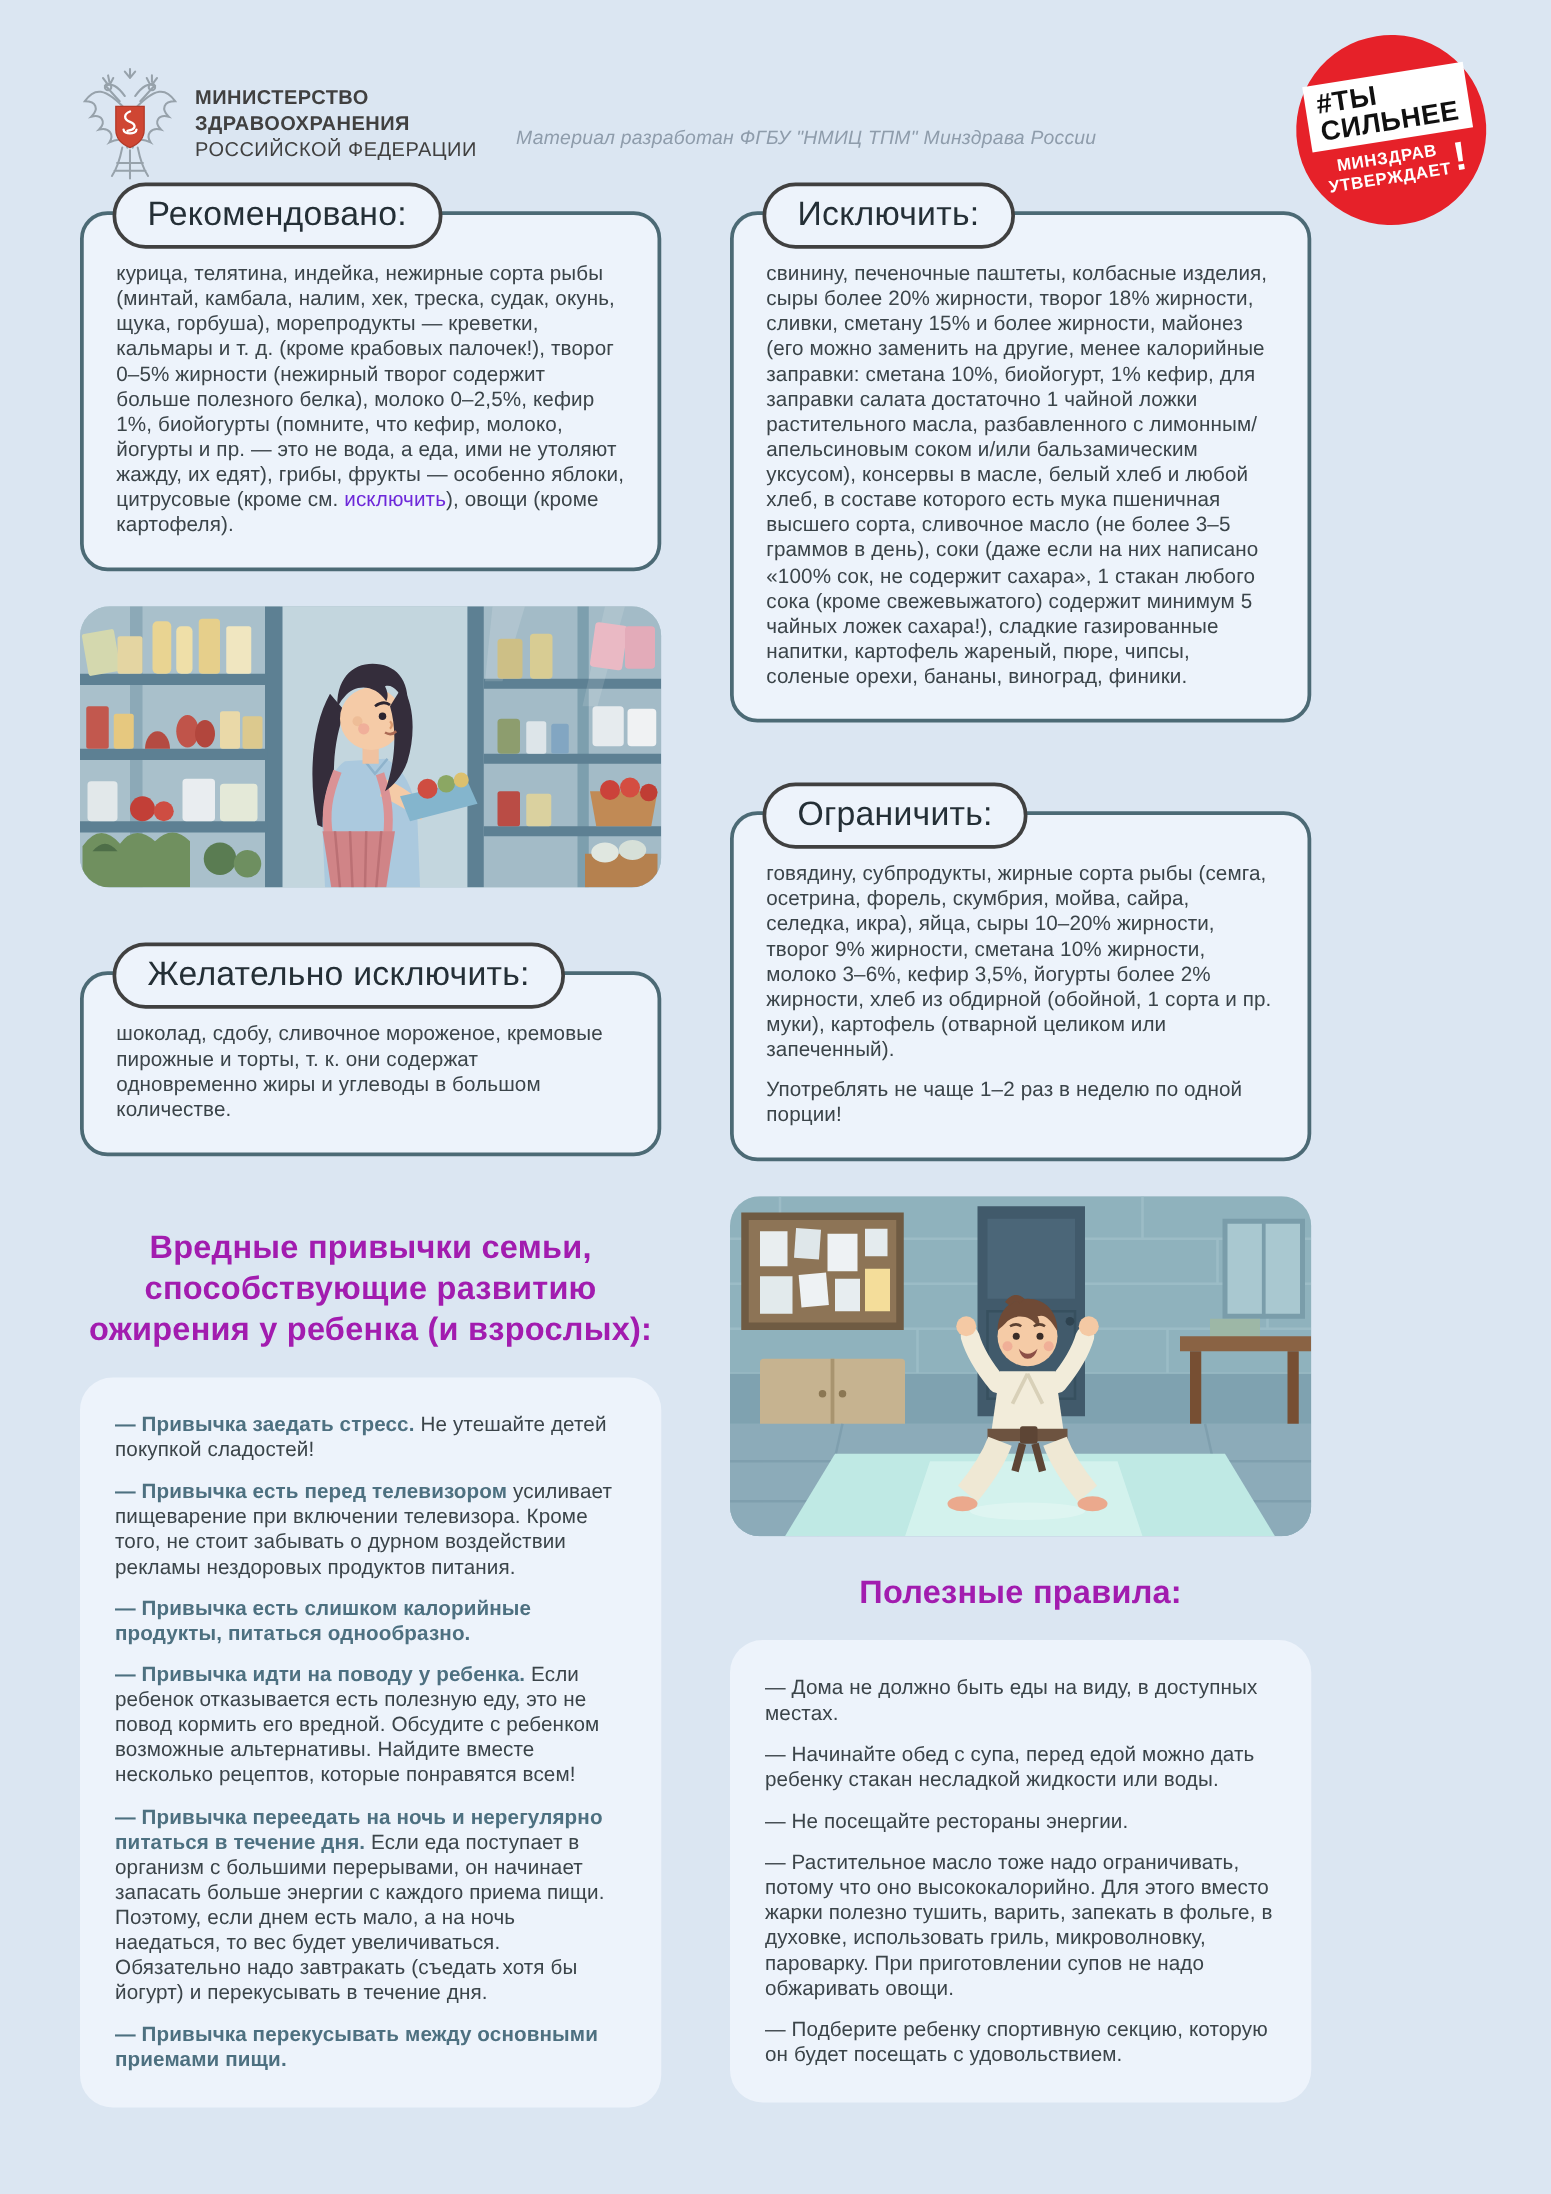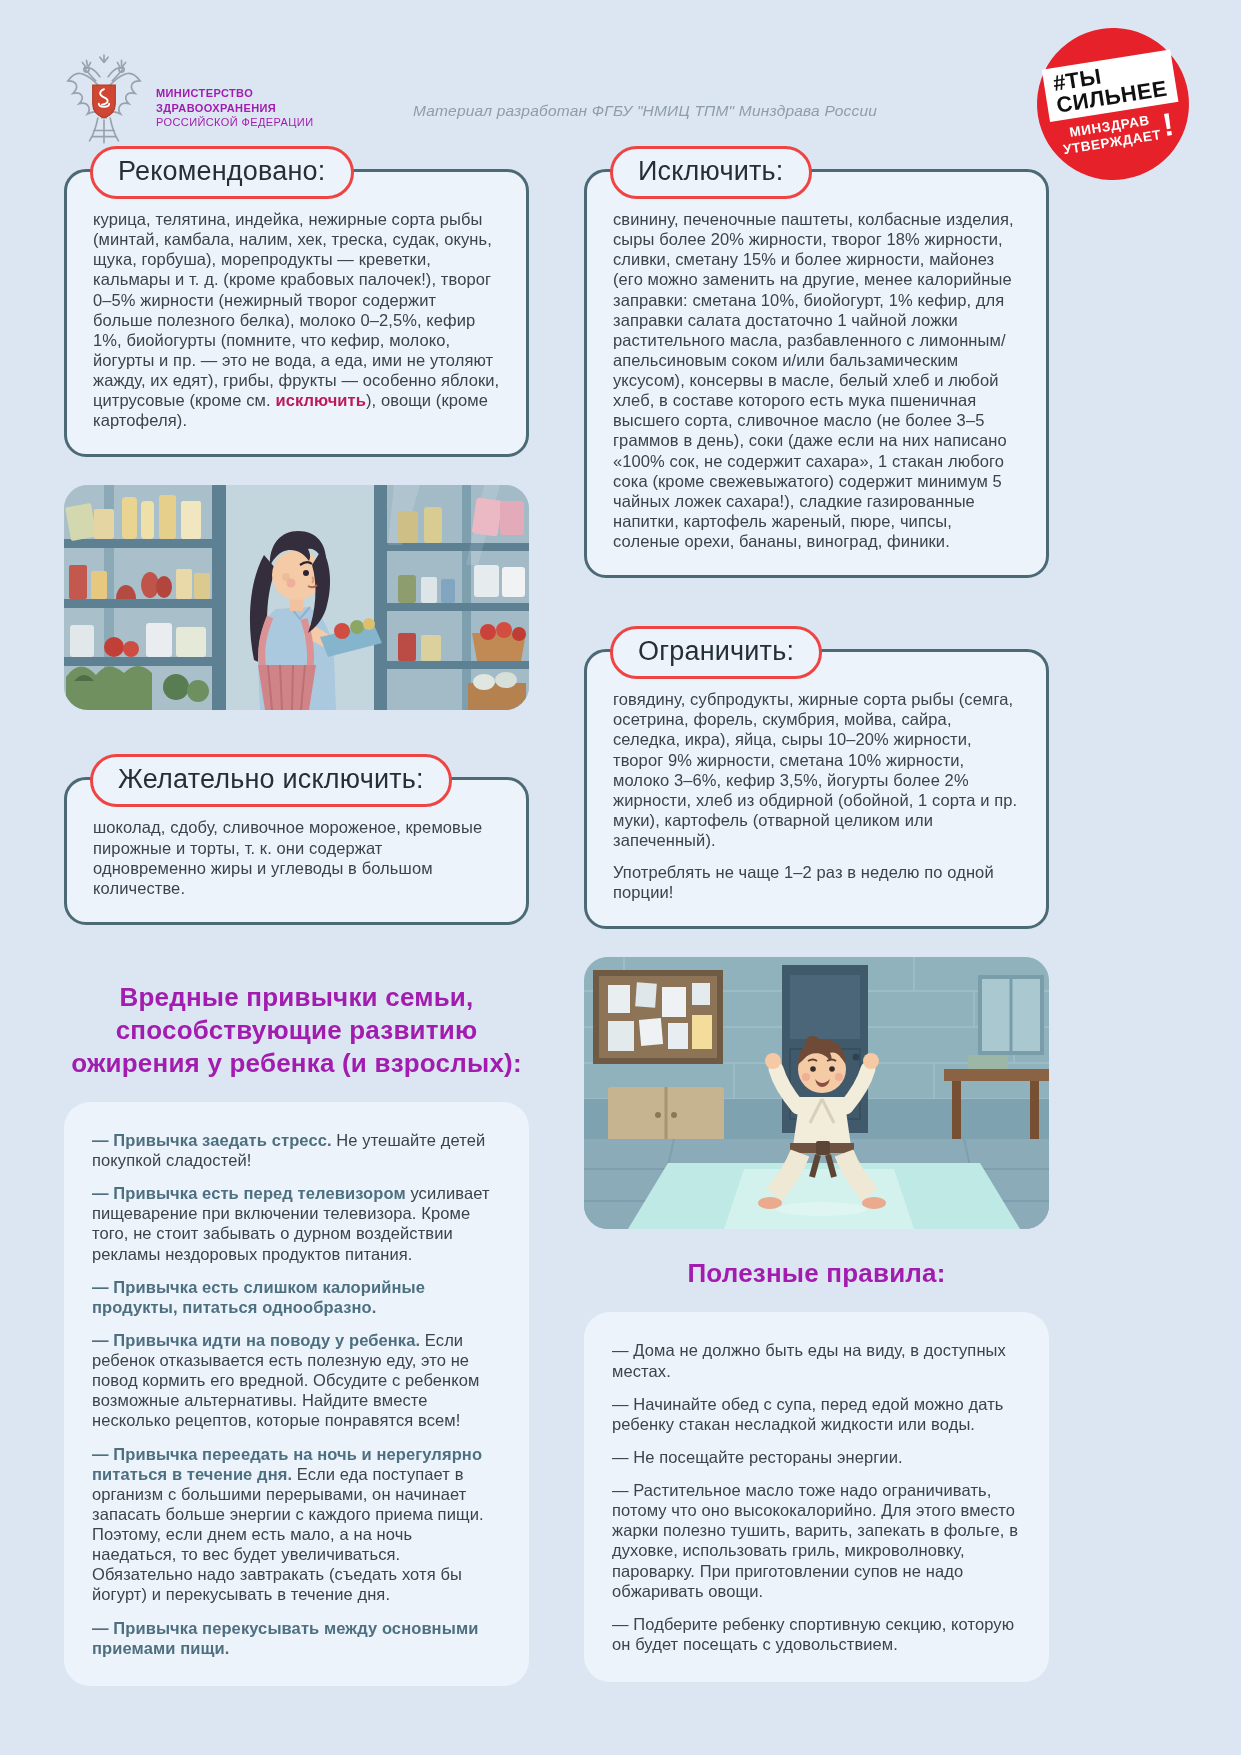--- a/index.html
+++ b/index.html
@@ -8,45 +8,45 @@
     background:#dbe6f2;
     font-family:"Liberation Sans","DejaVu Sans",sans-serif;
     color:#3b4449;
   }
   .page{position:relative;width:1241px;height:1755px;}
 
   
   .header{position:relative;height:138px;padding:0;}
   .logo-wrap{position:absolute;left:62px;top:50px;display:flex;}
   .crest{width:84px;height:98px;flex:0 0 auto;}
-  .ministry{margin-left:10px;margin-top:36px;font-size:11px;line-height:1.32;letter-spacing:.4px;color:#a21caf;}
+  .ministry{margin-left:10px;margin-top:18px;font-size:16px;line-height:1.32;letter-spacing:.4px;color:#404040;}
   .ministry .m-b{font-weight:700;}
   .credit{position:absolute;left:380px;width:530px;top:102px;text-align:center;
     font-style:italic;color:#8e9cab;font-size:15.5px;letter-spacing:.2px;}
   .badge{position:absolute;right:52px;top:28px;width:152px;height:152px;border-radius:50%;
     background:#e62129;display:flex;flex-direction:column;align-items:center;justify-content:center;
     transform:rotate(-9deg);z-index:3;}
   .badge .tag{background:#fff;color:#101010;font-weight:800;font-size:22px;line-height:1.02;
     padding:5px 9px 4px;letter-spacing:.5px;}
   .badge .sub{display:flex;align-items:center;margin-top:6px;color:#fff;font-weight:800;}
   .badge .sub .lines{font-size:13.5px;line-height:1.15;text-align:center;letter-spacing:.6px;}
   .badge .bang{font-size:32px;line-height:.85;margin-left:3px;}
 
   
   .cols{display:grid;grid-template-columns:465px 465px;column-gap:55px;padding-left:64px;margin-top:8px;align-items:start;}
 
   
   .section{position:relative;padding-top:23px;}
-  .pill{position:absolute;top:0;left:26px;z-index:2;background:#edf3fb;border:3px solid #ef4444;
+  .pill{position:absolute;top:0;left:26px;z-index:2;background:#edf3fb;border:3px solid #404040;
     border-radius:40px;padding:7px 25px 9px;font-size:27px;color:#242f36;white-space:nowrap;letter-spacing:.2px;}
   .bbox{background:#edf3fb;border:3px solid #4c6a75;border-radius:22px;
     padding:37px 26px 24px;font-size:16.5px;line-height:1.22;letter-spacing:.1px;color:#3b4449;}
   .bbox p{margin:0 0 12px;}
   .bbox p:last-child{margin:0;}
-  .accent{color:#be185d;font-weight:700;}
+  .accent{color:#6d28d9;font-weight:400;}
 
   .soft{margin-top:44px;}
   .limit-sec{margin-top:48px;}
 
   
   .illus{border-radius:24px;overflow:hidden;margin-top:28px;background:#b6cbd5;}
   .illus svg{display:block;width:100%;height:100%;}
   .illus.grocery{height:225px;}
   .illus.karate{height:272px;}
 

